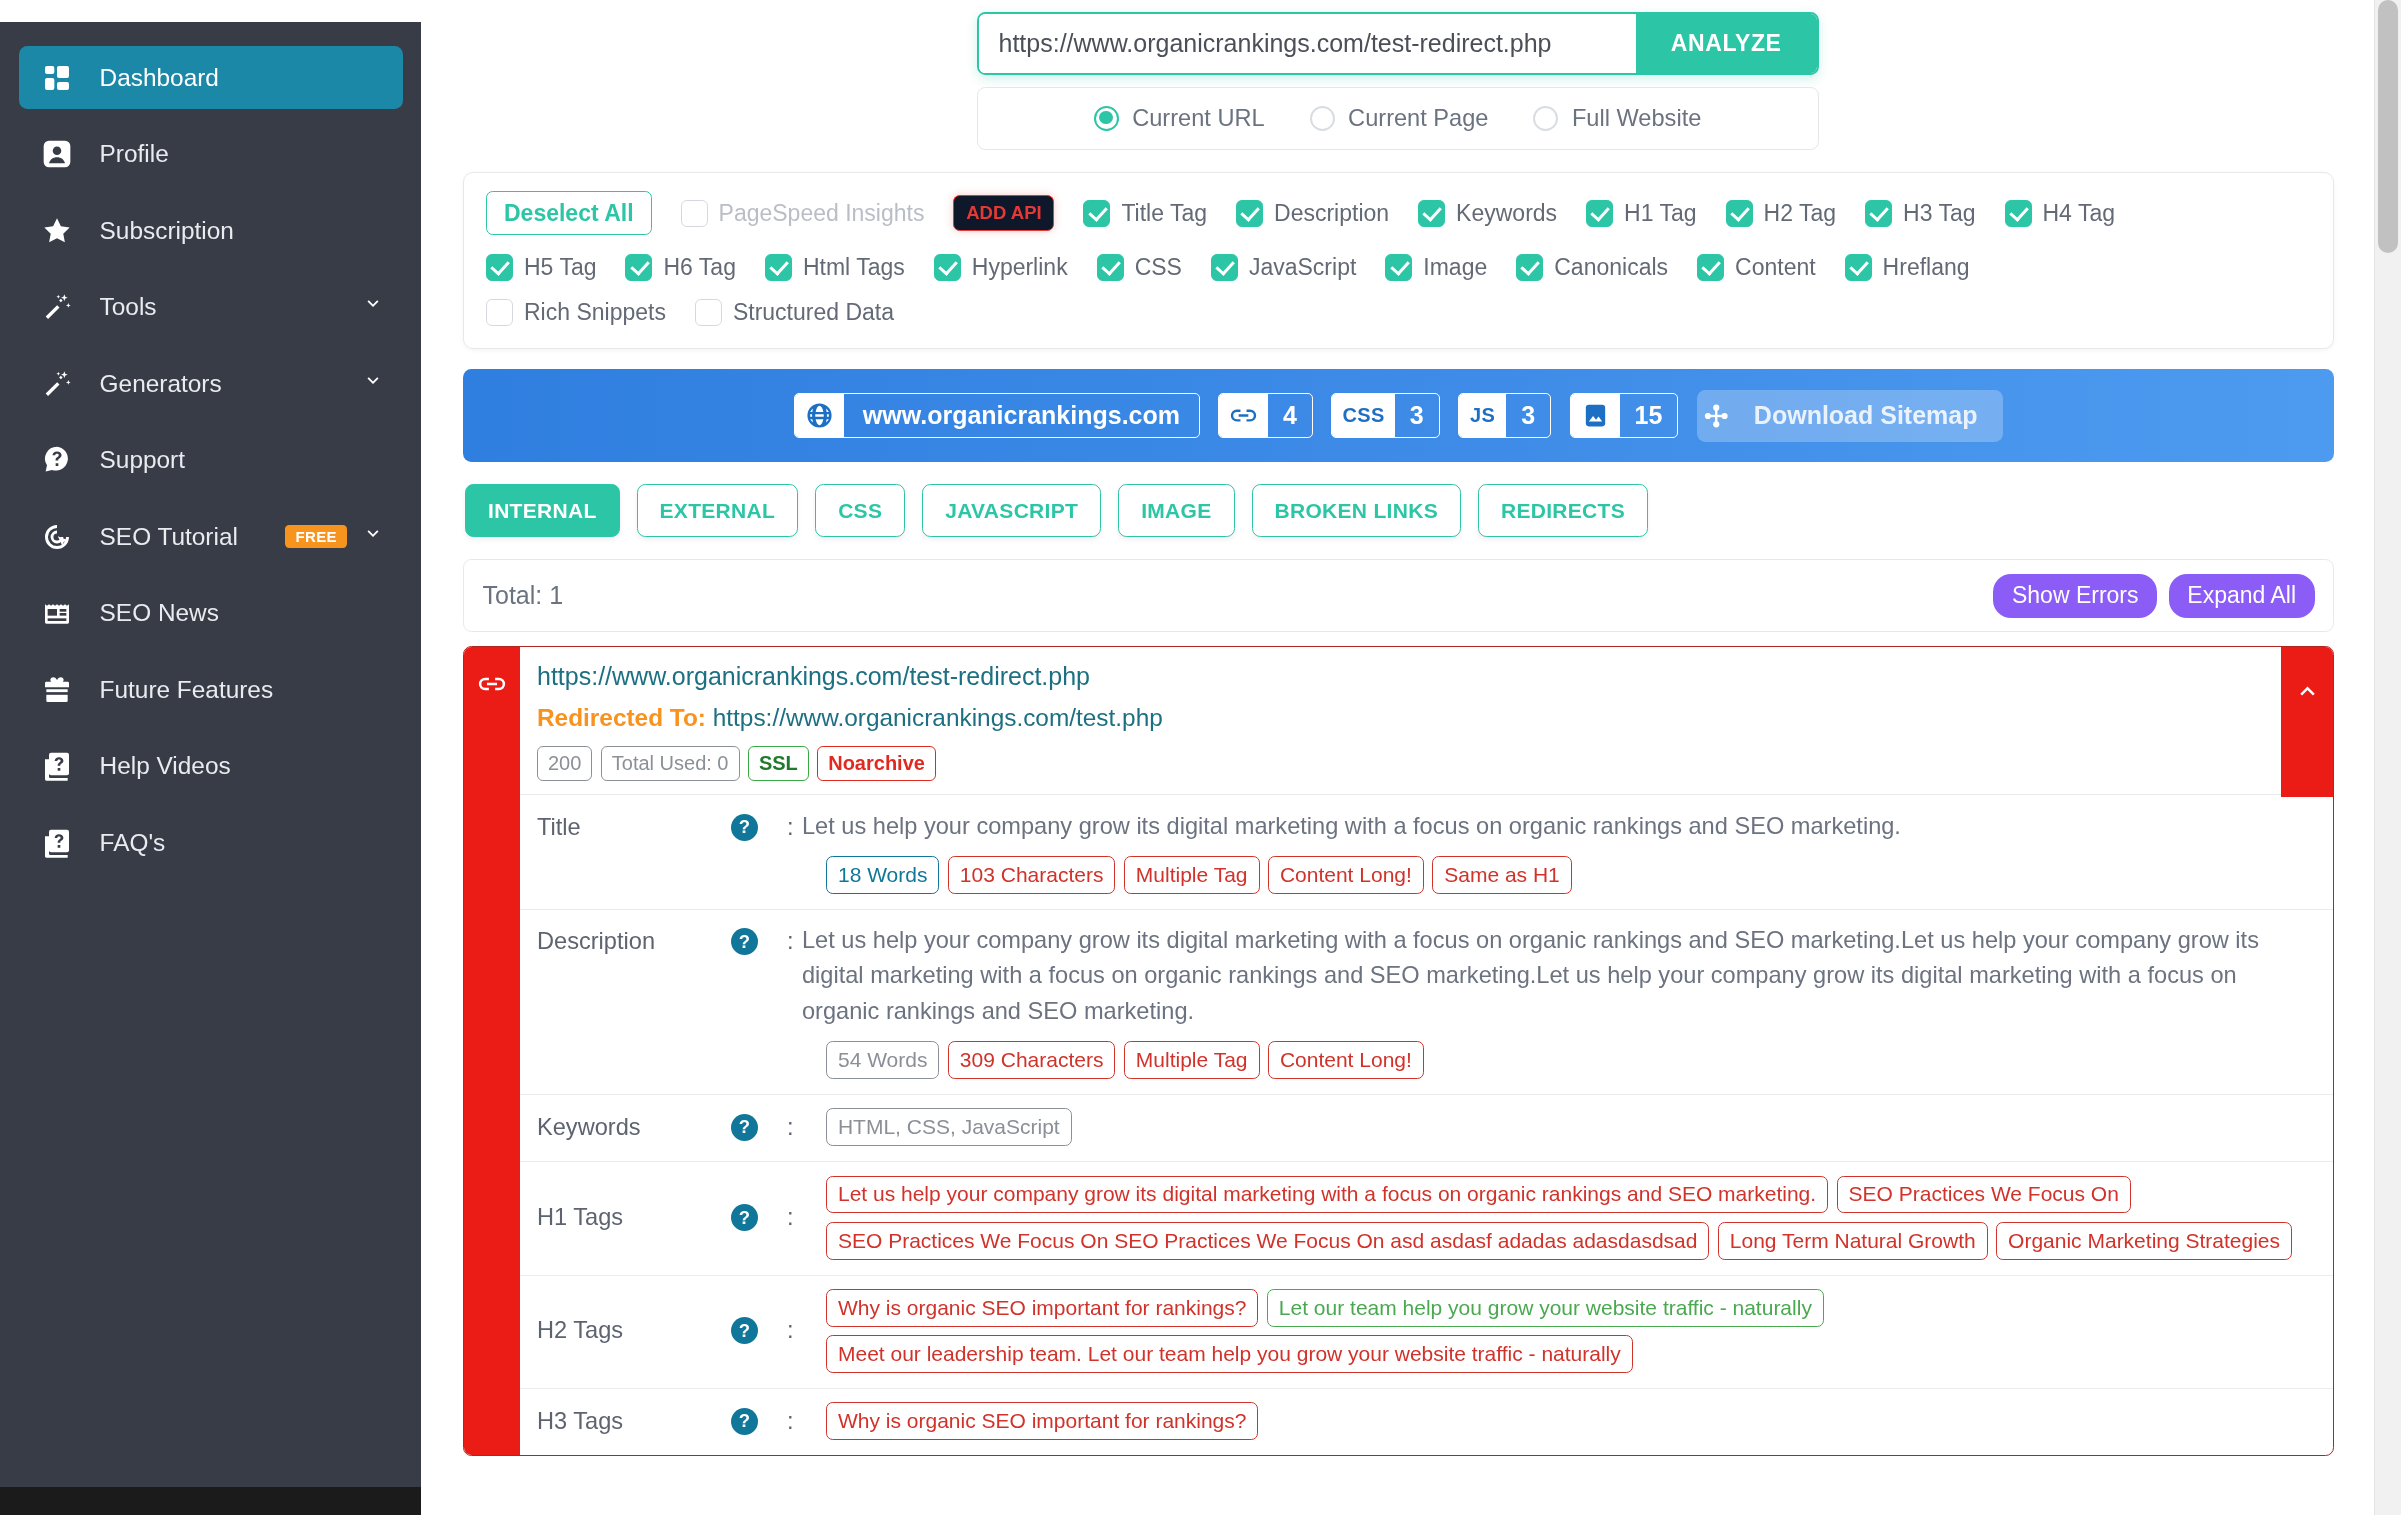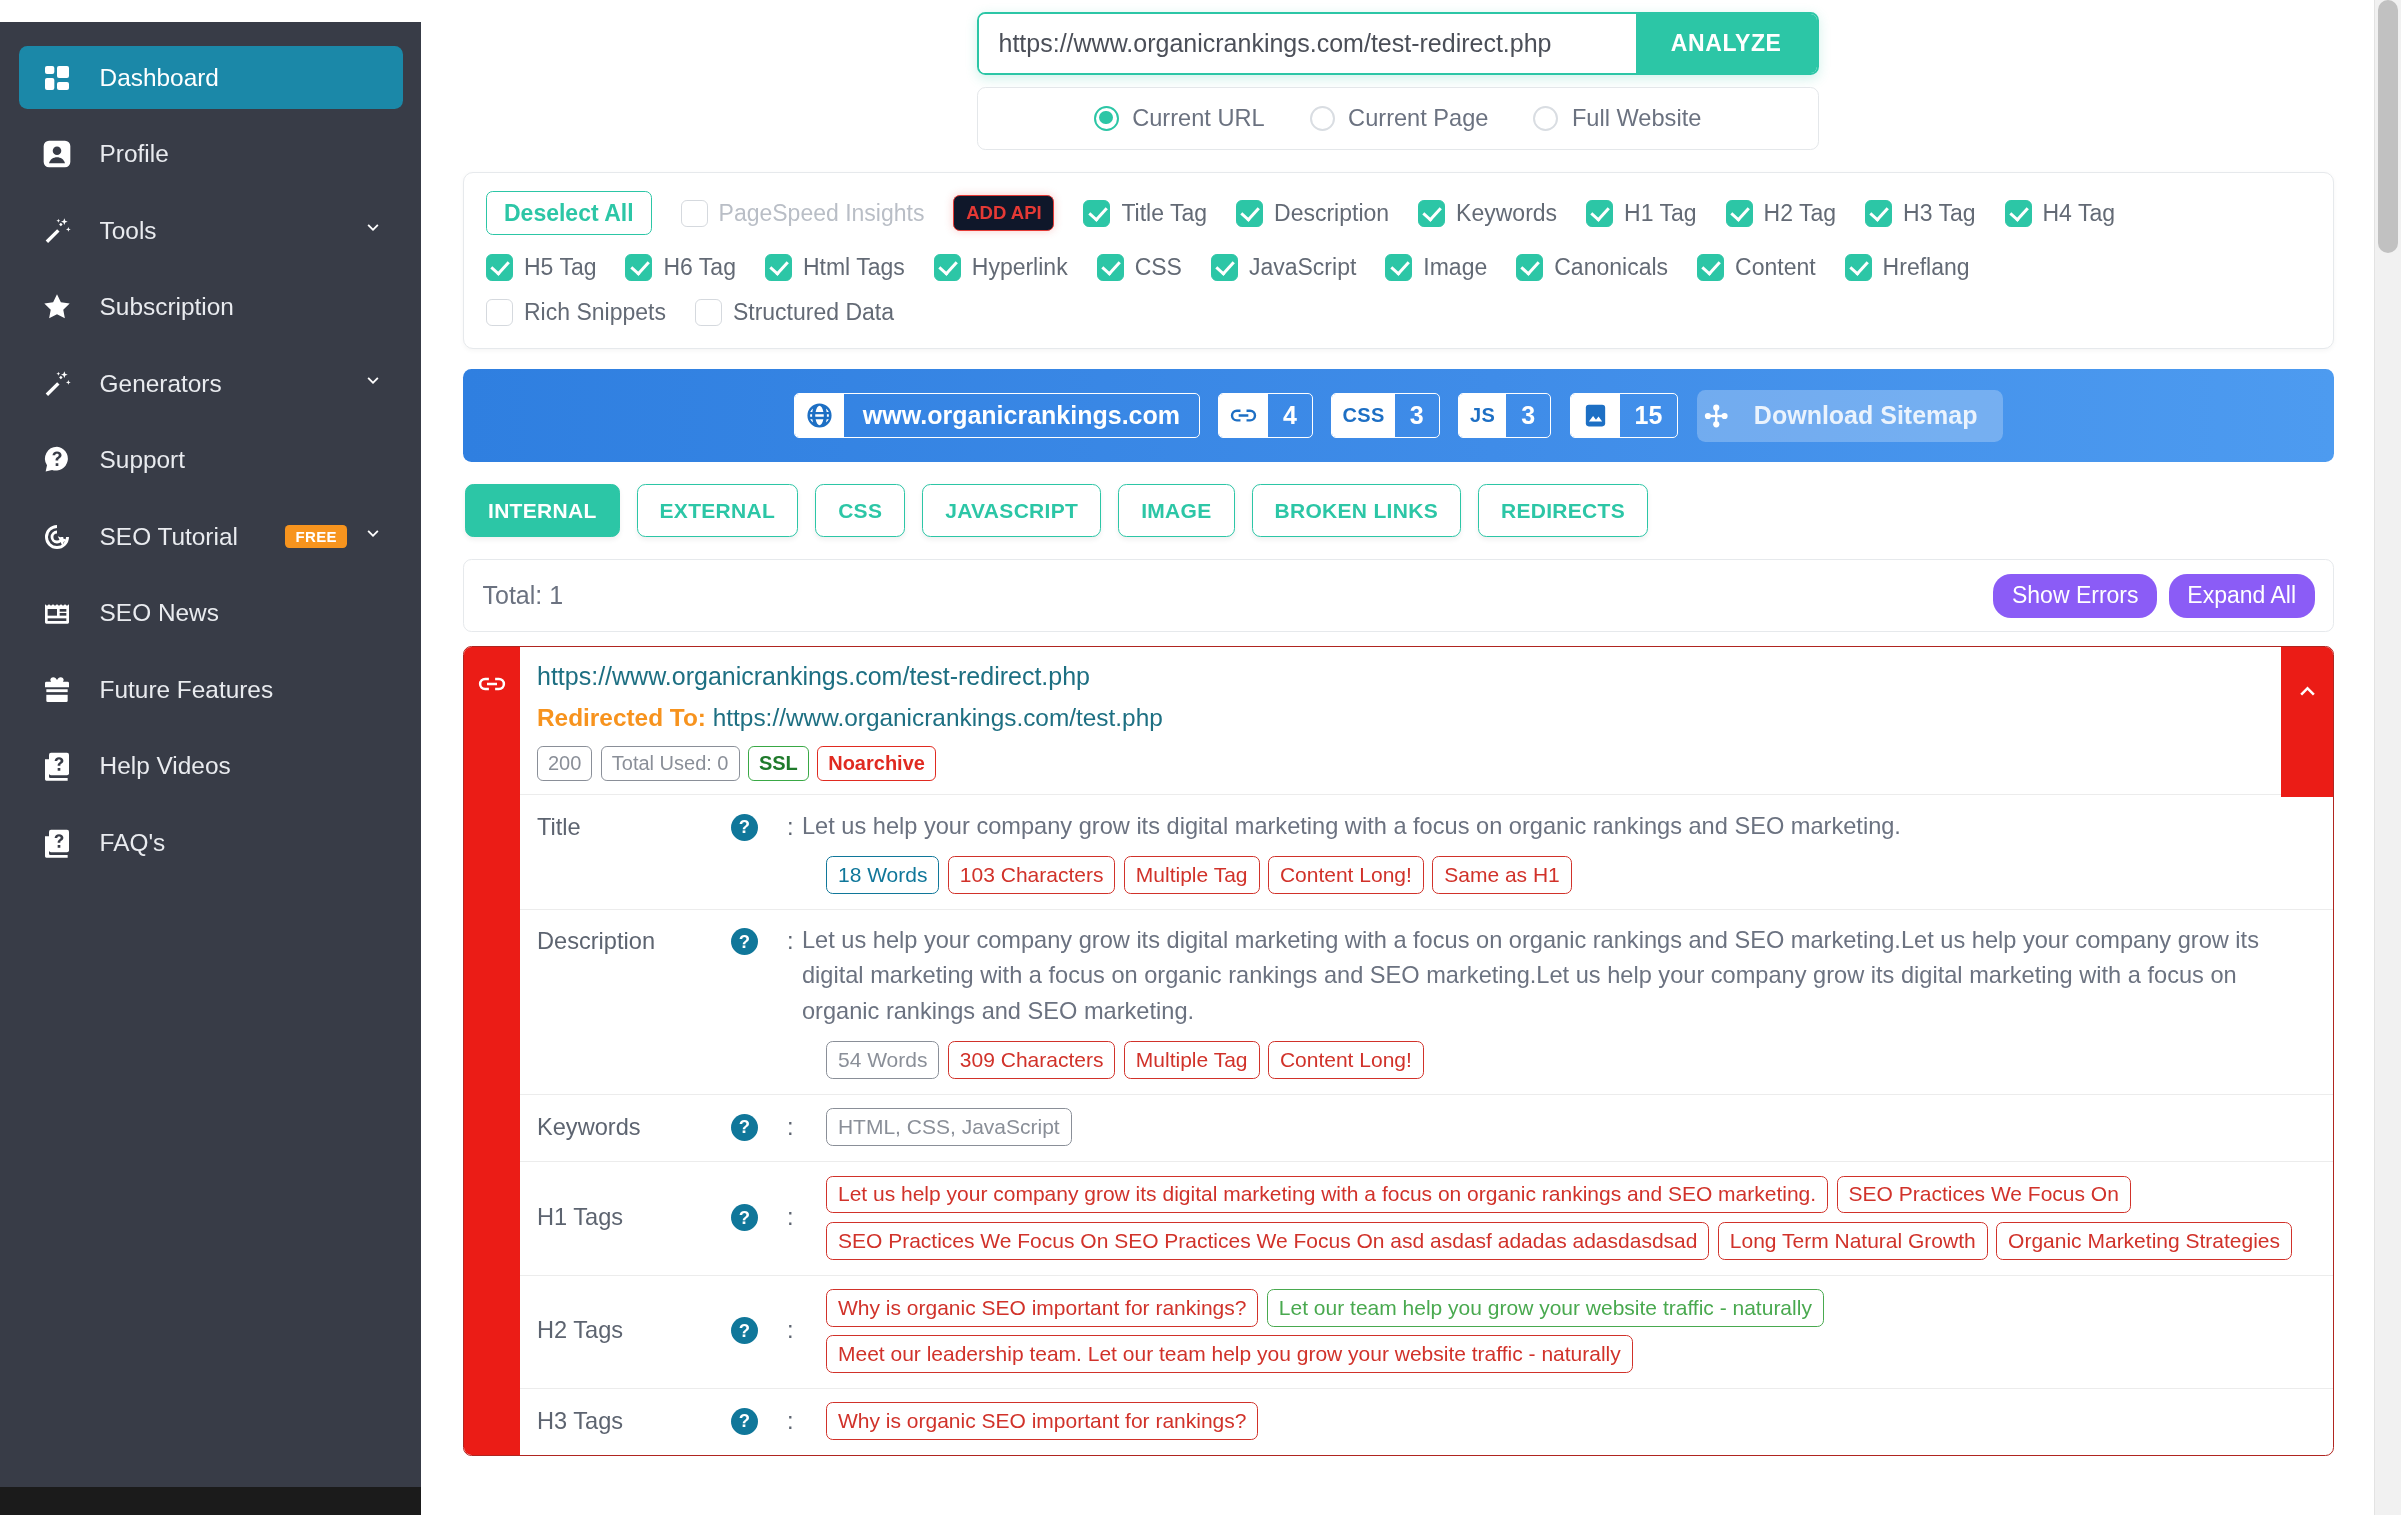--- a/index.html
+++ b/index.html
@@ -301,35 +301,35 @@
               <rect x="2" y="2" width="20" height="20" rx="4"></rect>
               <circle cx="12" cy="9.5" r="3.2" fill="#383c47"></circle>
               <path d="M6 19c.8-3 3.2-4.5 6-4.5s5.2 1.5 6 4.5H6z" fill="#383c47"></path>
             </svg>
           </span>
           <span class="nav-label">Profile</span>
         </div>
         <div class="nav-item">
           <span class="nav-icon">
             <svg viewBox="0 0 24 24">
+              <path d="M12 2.5l2.9 6 6.6.9-4.8 4.6 1.2 6.5L12 17.4 6.1 20.5l1.2-6.5L2.5 9.4l6.6-.9z"></path>
+            </svg>
+          </span>
+          <span class="nav-label">Subscription</span>
+        </div>
+        <div class="nav-item">
+          <span class="nav-icon">
+            <svg viewBox="0 0 24 24">
               <path d="M3.5 19.2l8.6-8.6 1.8 1.8-8.6 8.6zM13.6 7.1l1.3-1.3 1.3 1.3-1.3 1.3zM17.5 2.5l.7 1.8 1.8.7-1.8.7-.7 1.8-.7-1.8-1.8-.7 1.8-.7zM20.5 9l.5 1.3 1.3.5-1.3.5-.5 1.3-.5-1.3-1.3-.5 1.3-.5zM13 2.8l.4 1.1 1.1.4-1.1.4-.4 1.1-.4-1.1-1.1-.4 1.1-.4z"></path>
             </svg>
           </span>
           <span class="nav-label">Tools</span>
           <span class="chev"><svg viewBox="0 0 24 24">
               <path d="M12 15.4l-6-6L7.4 8 12 12.6 16.6 8 18 9.4z"></path>
             </svg></span>
-        </div>
-        <div class="nav-item">
-          <span class="nav-icon">
-            <svg viewBox="0 0 24 24">
-              <path d="M12 2.5l2.9 6 6.6.9-4.8 4.6 1.2 6.5L12 17.4 6.1 20.5l1.2-6.5L2.5 9.4l6.6-.9z"></path>
-            </svg>
-          </span>
-          <span class="nav-label">Subscription</span>
         </div>
         <div class="nav-item">
           <span class="nav-icon">
             <svg viewBox="0 0 24 24">
               <path d="M3.5 19.2l8.6-8.6 1.8 1.8-8.6 8.6zM13.6 7.1l1.3-1.3 1.3 1.3-1.3 1.3zM17.5 2.5l.7 1.8 1.8.7-1.8.7-.7 1.8-.7-1.8-1.8-.7 1.8-.7zM20.5 9l.5 1.3 1.3.5-1.3.5-.5 1.3-.5-1.3-1.3-.5 1.3-.5zM13 2.8l.4 1.1 1.1.4-1.1.4-.4 1.1-.4-1.1-1.1-.4 1.1-.4z"></path>
             </svg>
           </span>
           <span class="nav-label">Generators</span>
           <span class="chev"><svg viewBox="0 0 24 24">
               <path d="M12 15.4l-6-6L7.4 8 12 12.6 16.6 8 18 9.4z"></path>

